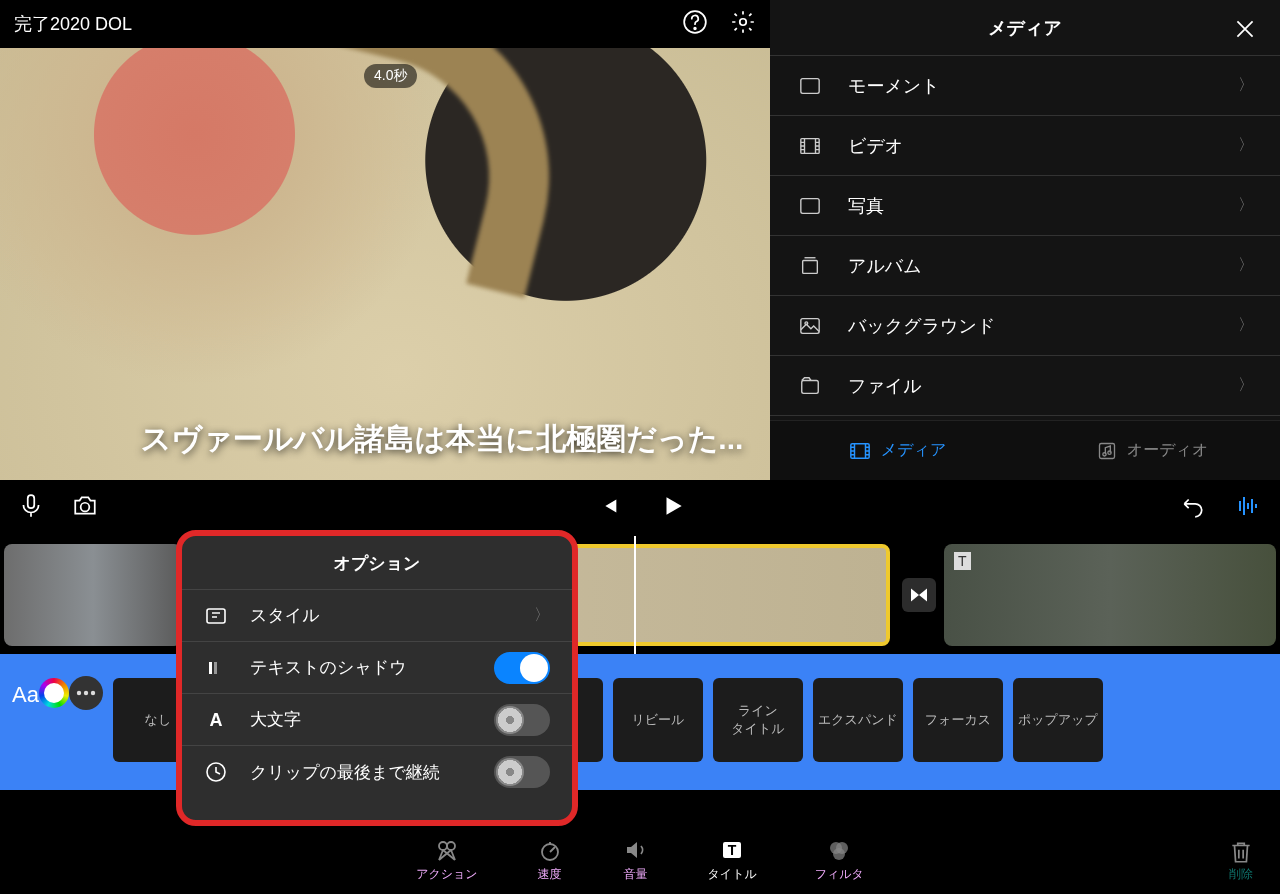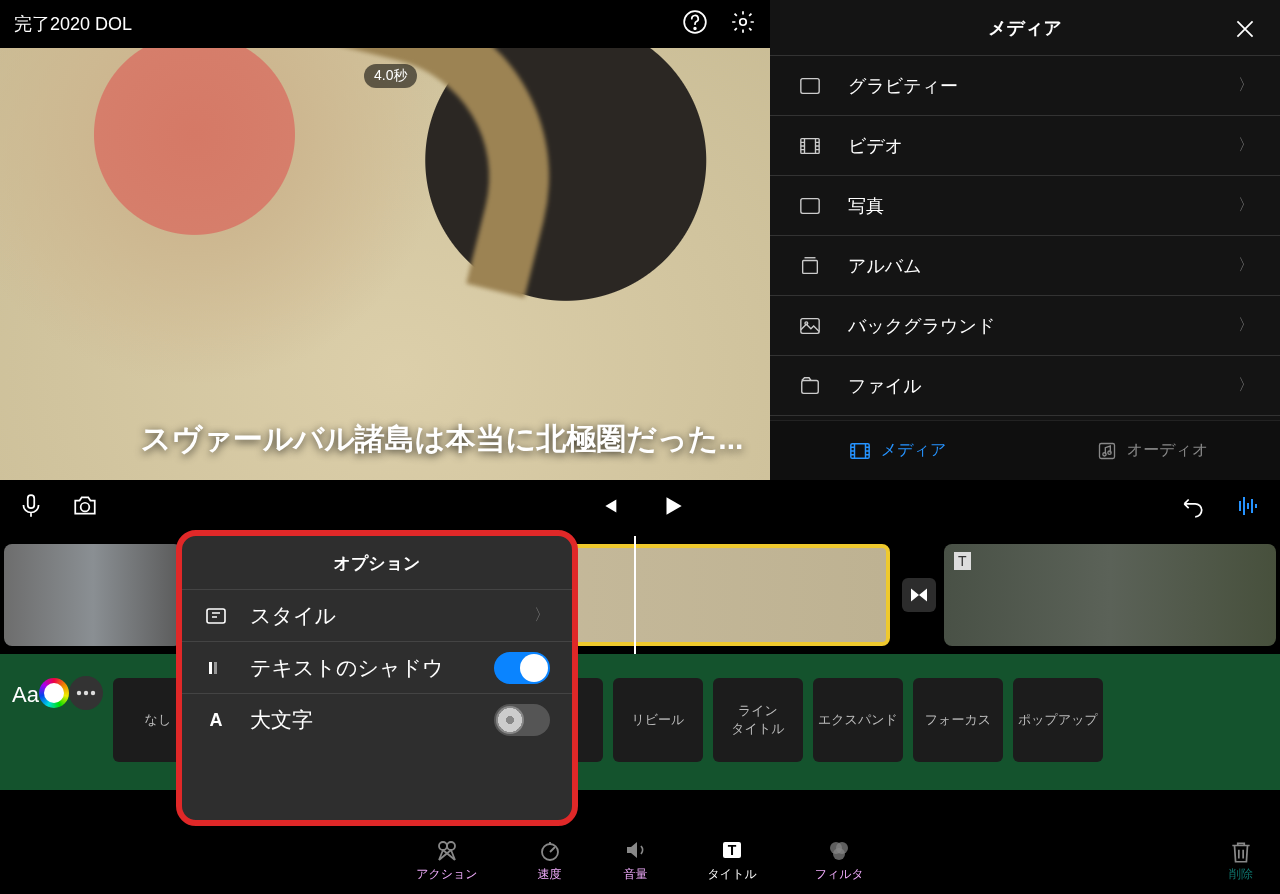--- a/index.html
+++ b/index.html
@@ -76,21 +76,21 @@
 background:#2c2c2c;color:#fff;display:flex;align-items:center;justify-content:center;
 border-radius:6px;}
 .clip.c{left:944px;width:332px;background:linear-gradient(90deg,#495146,#5b6258,#47503c);}
 .clip.c::before{content:'T';position:absolute;left:10px;top:8px;font:14px/1 sans-serif;
 color:#333;background:#ddd;padding:2px 4px;}
 .playhead{position:absolute;left:634px;top:-44px;width:2px;height:220px;background:#fff;}
 .playhead::before{content:'';position:absolute;left:-7px;top:-4px;border:8px solid transparent;border-top-color:#fff;}
 
 
 .txtbar{position:absolute;left:0;top:654px;width:1280px;height:136px;
-background:#14532d;display:flex;align-items:flex-start;padding:24px 12px;gap:0;}
+background:#3b82f6;display:flex;align-items:flex-start;padding:24px 12px;gap:0;}
 .txtbar .aa{font-size:22px;margin-top:4px;}
 .color-ring{width:30px;height:30px;border-radius:50%;
 background:conic-gradient(#e04,#e80,#ee0,#0d0,#0dd,#04e,#a0e,#e04);
 display:flex;align-items:center;justify-content:center;}
 .color-ring::after{content:'';width:20px;height:20px;border-radius:50%;background:#fff;}
 .more-dots{width:34px;height:34px;border-radius:50%;background:#333;
 display:flex;align-items:center;justify-content:center;margin-top:-2px;}
 .title-cards{display:flex;gap:10px;margin-left:10px;}
 .tcard{width:90px;height:84px;background:#1c1c1c;border-radius:6px;
 display:flex;align-items:center;justify-content:center;font-size:13px;color:#bbb;text-align:center;padding:4px;}
@@ -107,21 +107,21 @@
 
 .popover{position:absolute;left:176px;top:530px;width:402px;height:296px;
 background:#2e2e2e;border-radius:20px;border:6px solid var(--highlight);
 padding:16px 0 0;z-index:50;}
 .pop-title{text-align:center;font-weight:600;font-size:17px;padding-bottom:14px;
 border-bottom:1px solid #444;}
 .pop-row{display:flex;align-items:center;height:52px;padding:0 22px;gap:22px;
 border-bottom:1px solid #444;}
 .pop-row:last-child{border-bottom:none;}
 .pop-row .icn{width:24px;height:24px;}
-.pop-row .lbl{font-size:21px;}
+.pop-row .lbl{font-size:17px;}
 .pop-row .chev{margin-left:auto;}
 .toggle{margin-left:auto;width:56px;height:32px;border-radius:16px;position:relative;}
 .toggle.on{background:var(--blue);}
 .toggle.off{background:#555;}
 .toggle::after{content:'';position:absolute;top:2px;width:28px;height:28px;
 border-radius:50%;background:#fff;}
 .toggle.on::after{right:2px;}
 .toggle.off::after{left:2px;}
 .toggle.pix::after{background:radial-gradient(#888 20%,#ccc 21% 60%,#888 61%);}
 </style>
@@ -160,21 +160,21 @@
       <svg class="icon-svg" viewBox="0 0 24 24">
           <path d="M5 5l14 14M19 5L5 19"></path>
         </svg>
     </span>
   </div>
   <div class="media-list" id="media-list">
       <div class="row">
         <span class="icn"><svg viewBox="0 0 24 24" width="28" height="22" stroke="#ccc" fill="none" stroke-width="1.5">
             <rect x="2" y="4" width="20" height="16" rx="2"></rect>
           </svg></span>
-        <span class="row-label">グラビティー</span>
+        <span class="row-label">モーメント</span>
         <span class="chev">〉</span>
       </div>
       <div class="row">
         <span class="icn"><svg viewBox="0 0 24 24" width="28" height="22" stroke="#ccc" fill="none" stroke-width="1.5">
             <rect x="2" y="4" width="20" height="16" rx="1"></rect>
             <path d="M6 4v16M18 4v16M2 8h4M2 12h4M2 16h4M18 8h4M18 12h4M18 16h4"></path>
           </svg></span>
         <span class="row-label">ビデオ</span>
         <span class="chev">〉</span>
       </div>
@@ -375,13 +375,23 @@
   </div>
   <div class="pop-row">
     <span class="icn">
       <svg width="24" height="24" viewBox="0 0 24 24" fill="#fff">
           <text x="12" y="18" text-anchor="middle" font-size="18" font-weight="600">A</text>
         </svg>
     </span>
     <span class="lbl">大文字</span>
     <div class="toggle off pix"></div>
   </div>
+  <div class="pop-row">
+    <span class="icn">
+      <svg width="24" height="24" viewBox="0 0 24 24" stroke="#fff" fill="none" stroke-width="1.6">
+          <circle cx="12" cy="12" r="9"></circle>
+          <path d="M12 7v5l4 2"></path>
+        </svg>
+    </span>
+    <span class="lbl">クリップの最後まで継続</span>
+    <div class="toggle off pix"></div>
+  </div>
 </div>
 
 </body></html>

